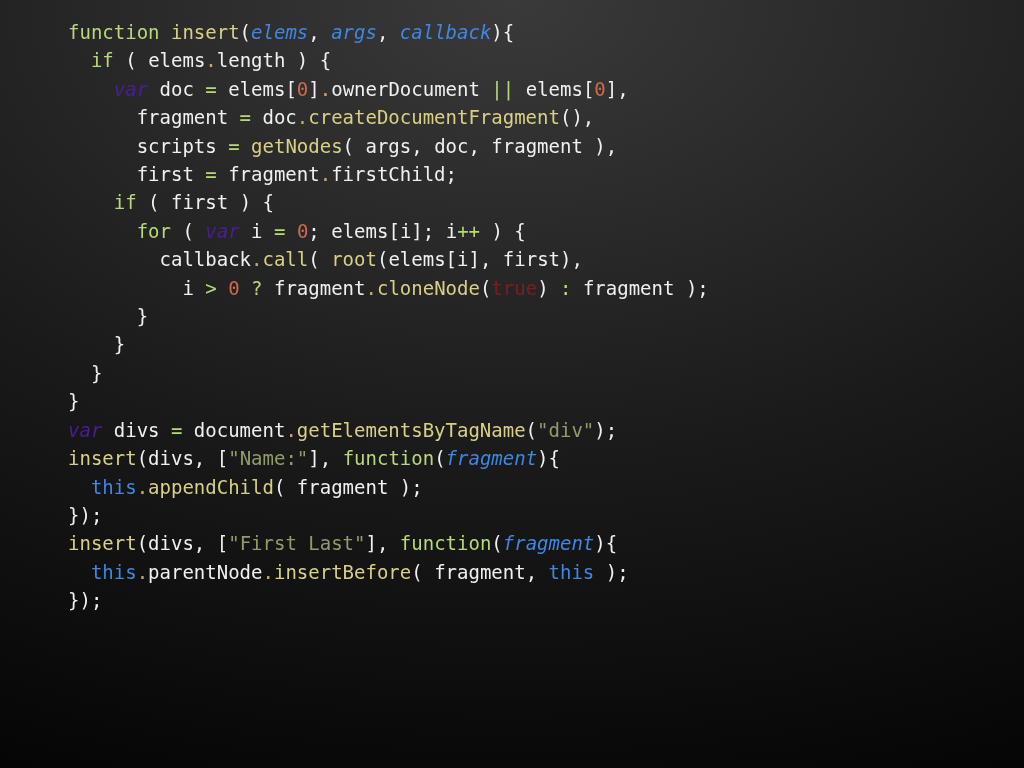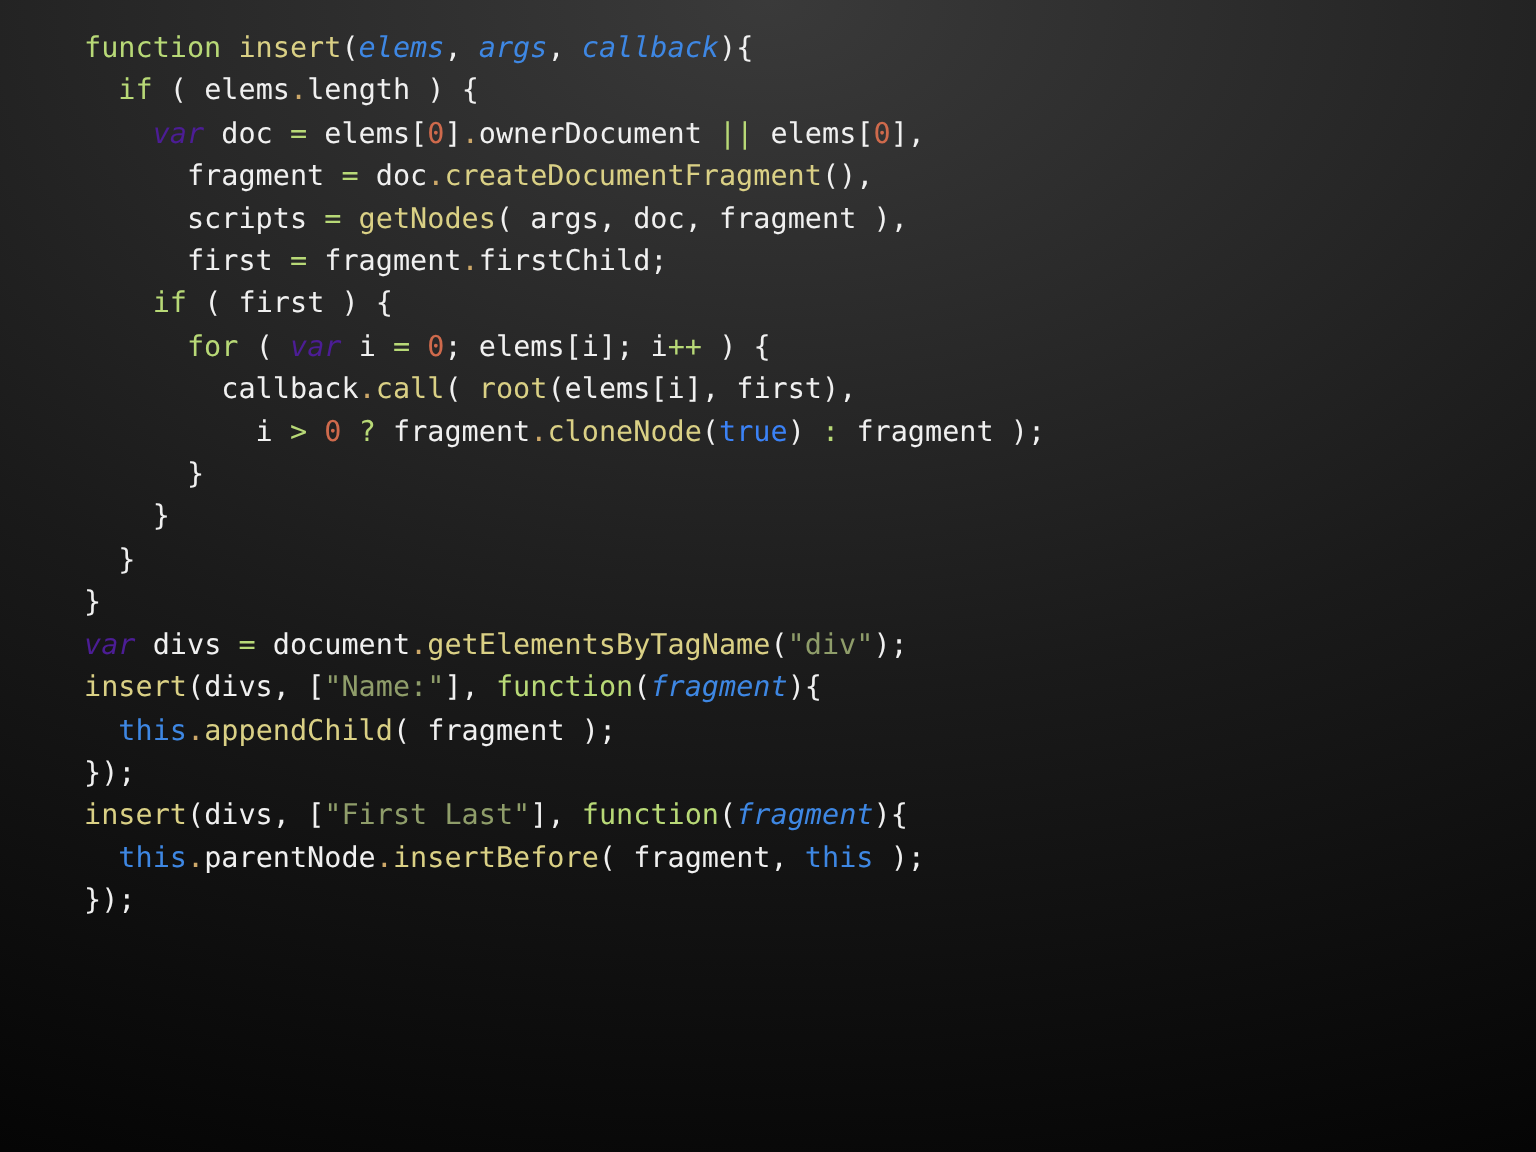--- a/index.html
+++ b/index.html
@@ -4,32 +4,32 @@
 <style>
   html,body{margin:0;padding:0;width:1024px;height:768px;overflow:hidden}
   body{
     background:radial-gradient(ellipse 140% 120% at 50% 0%, #3a3a3a 0%, #1a1a1a 50%, #000 100%);
     font-family:"Menlo","Monaco","Consolas",monospace;
     font-size:19px;
     line-height:28.4px;
     color:#f0f0f0;
     white-space:pre;
   }
-  #code{position:absolute;left:56px;top:18px}
+  #code{position:absolute;left:68px;top:18px}
   .kw{color:#b8d977}      
   .call{color:#dad085}    
   .paren{color:#f0f0f0}
   .ident{color:#3e87e3}   
   .punct{color:#f0f0f0}
   .it{font-style:italic}
   .type{color:#4c1d95}    
   .num{color:#cf6a4c}     
   .str{color:#8f9d6a}     
   .op{color:#cda869}      
-  .bool{color:#3b82f6}
+  .bool{color:#7f1d1d}
   .plain{color:#f0f0f0}
 </style>
 </head>
 <body>
 
 
 
 <div id="code"><div><span class="kw">function</span><span class="plain"> </span><span class="call">insert</span><span class="paren">(</span><span class="ident it">elems</span><span class="punct">, </span><span class="ident it">args</span><span class="punct">, </span><span class="ident it">callback</span><span class="paren">)</span><span class="punct">{</span></div><div><span class="plain">  </span><span class="kw">if</span><span class="plain"> </span><span class="paren">(</span><span class="plain"> elems</span><span class="op">.</span><span class="plain">length </span><span class="paren">)</span><span class="plain"> {</span></div><div><span class="plain">    </span><span class="type it">var</span><span class="plain"> doc </span><span class="kw">=</span><span class="plain"> elems</span><span class="punct">[</span><span class="num">0</span><span class="punct">]</span><span class="op">.</span><span class="plain">ownerDocument </span><span class="kw">||</span><span class="plain"> elems</span><span class="punct">[</span><span class="num">0</span><span class="punct">],</span></div><div><span class="plain">      fragment </span><span class="kw">=</span><span class="plain"> doc</span><span class="op">.</span><span class="call">createDocumentFragment</span><span class="paren">()</span><span class="punct">,</span></div><div><span class="plain">      scripts </span><span class="kw">=</span><span class="plain"> </span><span class="call">getNodes</span><span class="paren">(</span><span class="plain"> args</span><span class="punct">,</span><span class="plain"> doc</span><span class="punct">,</span><span class="plain"> fragment </span><span class="paren">)</span><span class="punct">,</span></div><div><span class="plain">      first </span><span class="kw">=</span><span class="plain"> fragment</span><span class="op">.</span><span class="plain">firstChild;</span></div><div><span class="plain"></span></div><div><span class="plain">    </span><span class="kw">if</span><span class="plain"> </span><span class="paren">(</span><span class="plain"> first </span><span class="paren">)</span><span class="plain"> {</span></div><div><span class="plain">      </span><span class="kw">for</span><span class="plain"> </span><span class="paren">(</span><span class="plain"> </span><span class="type it">var</span><span class="plain"> i </span><span class="kw">=</span><span class="plain"> </span><span class="num">0</span><span class="punct">;</span><span class="plain"> elems</span><span class="punct">[</span><span class="plain">i</span><span class="punct">];</span><span class="plain"> i</span><span class="kw">++</span><span class="plain"> </span><span class="paren">)</span><span class="plain"> {</span></div><div><span class="plain">        callback</span><span class="op">.</span><span class="call">call</span><span class="paren">(</span><span class="plain"> </span><span class="call">root</span><span class="paren">(</span><span class="plain">elems</span><span class="punct">[</span><span class="plain">i</span><span class="punct">],</span><span class="plain"> first</span><span class="paren">)</span><span class="punct">,</span></div><div><span class="plain">          i </span><span class="kw">&gt;</span><span class="plain"> </span><span class="num">0</span><span class="plain"> </span><span class="kw">?</span><span class="plain"> fragment</span><span class="op">.</span><span class="call">cloneNode</span><span class="paren">(</span><span class="bool">true</span><span class="paren">)</span><span class="plain"> </span><span class="kw">:</span><span class="plain"> fragment </span><span class="paren">)</span><span class="punct">;</span></div><div><span class="plain">      }</span></div><div><span class="plain">    }</span></div><div><span class="plain">  }</span></div><div><span class="plain">}</span></div><div><span class="plain"></span></div><div><span class="type it">var</span><span class="plain"> divs </span><span class="kw">=</span><span class="plain"> document</span><span class="op">.</span><span class="call">getElementsByTagName</span><span class="paren">(</span><span class="str">"div"</span><span class="paren">)</span><span class="punct">;</span></div><div><span class="plain"></span></div><div><span class="call">insert</span><span class="paren">(</span><span class="plain">divs</span><span class="punct">, </span><span class="punct">[</span><span class="str">"Name:"</span><span class="punct">]</span><span class="punct">, </span><span class="kw">function</span><span class="paren">(</span><span class="ident it">fragment</span><span class="paren">)</span><span class="punct">{</span></div><div><span class="plain">  </span><span class="ident">this</span><span class="op">.</span><span class="call">appendChild</span><span class="paren">(</span><span class="plain"> fragment </span><span class="paren">)</span><span class="punct">;</span></div><div><span class="punct">}</span><span class="paren">)</span><span class="punct">;</span></div><div><span class="plain"></span></div><div><span class="call">insert</span><span class="paren">(</span><span class="plain">divs</span><span class="punct">, </span><span class="punct">[</span><span class="str">"First Last"</span><span class="punct">]</span><span class="punct">, </span><span class="kw">function</span><span class="paren">(</span><span class="ident it">fragment</span><span class="paren">)</span><span class="punct">{</span></div><div><span class="plain">  </span><span class="ident">this</span><span class="op">.</span><span class="plain">parentNode</span><span class="op">.</span><span class="call">insertBefore</span><span class="paren">(</span><span class="plain"> fragment</span><span class="punct">,</span><span class="plain"> </span><span class="ident">this</span><span class="plain"> </span><span class="paren">)</span><span class="punct">;</span></div><div><span class="punct">}</span><span class="paren">)</span><span class="punct">;</span></div></div>
 
 

